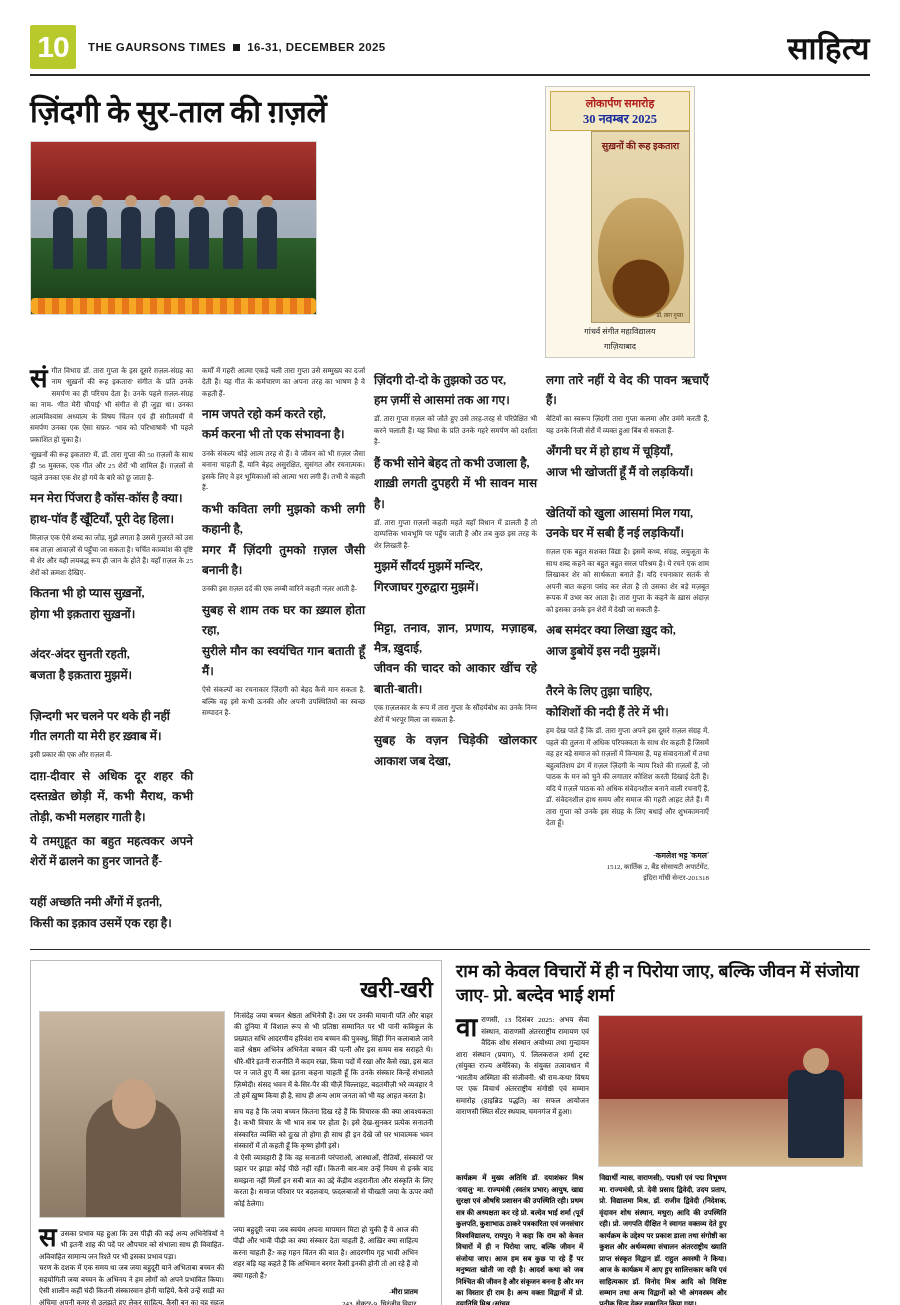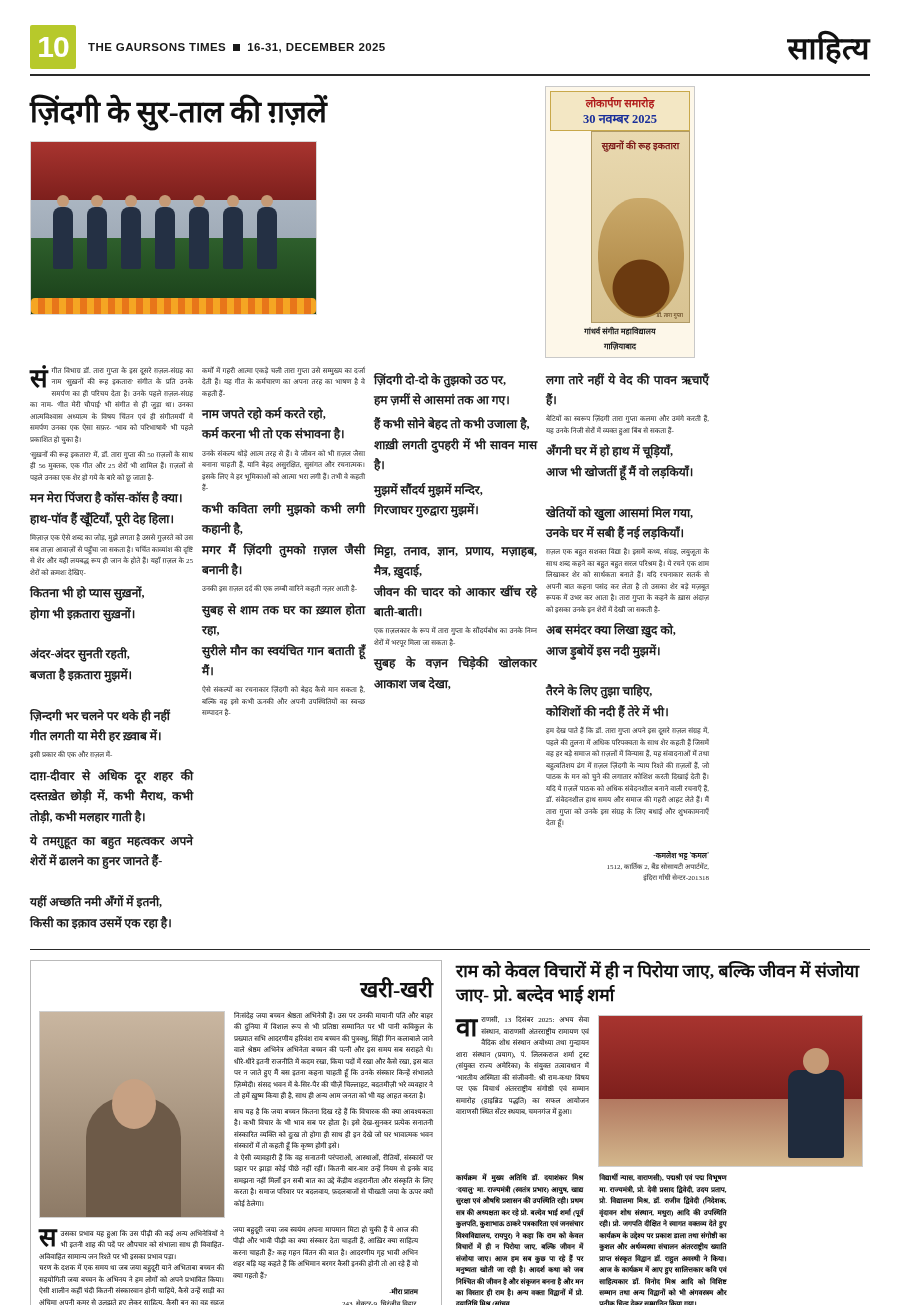--- a/index.html
+++ b/index.html
@@ -186,21 +186,21 @@
   }
   .cover .nm {
     position: absolute;
     bottom: 3px; right: 6px;
     font-size: 5.6px;
     color: #4a2b08;
   }
   .bookcard .pub {
     margin-top: 4px;
     font-size: 8px;
-    font-weight: bold;
+    font-weight: normal;
     color: #1a1a1a;
     line-height: 1.35;
   }
 
   hr.sep {
     border: 0;
     border-top: 1.6px solid #2a2a2a;
     margin: 12px 0 10px 0;
   }
 
@@ -433,22 +433,24 @@
 मगर मैं ज़िंदगी तुमको ग़ज़ल जैसी बनानी है।</div>
         <div>उनकी इस ग़ज़ल दर्द की एक लम्बी वारिने कहती नज़र आती है-</div>
         <div class="poem" style="white-space:pre-line">सुबह से शाम तक घर का ख़्याल होता रहा,
 सुरीले मौन का स्वयंचित गान बताती हूँ मैं।</div>
         <div>ऐसे संकल्पों का रचनाकार ज़िंदगी को बेहद कैसे मान सकता है, बल्कि वह इसे कभी ऊनकी और अपनी उपस्थितियों का स्वच्छ सम्पादन है-</div>
       </div>
 
       <div class="col c3">
         <div class="poem" style="white-space:pre-line">ज़िंदगी दो-दो के तुझको उठ पर,
 हम ज़मीं से आसमां तक आ गए।</div>
+        <div>डॉ. तारा गुप्ता ग़ज़ल को जोते हुए उसे तरह-तरह से परिप्रेक्षित भी करने चलाती हैं। यह विधा के प्रति उनके गहरे समर्पण को दर्शाता है-</div>
         <div class="poem" style="white-space:pre-line">हैं कभी सोने बेहद तो कभी उजाला है,
 शाख़ी लगती दुपहरी में भी सावन मास है।</div>
+        <div>डॉ. तारा गुप्ता ग़ज़लों कहती महते यहाँ विधान में डालती हैं तो दाम्पत्तिक भावभूमि पर पहुँच जाती हैं और तब कुछ इस तरह के शेर लिखती हैं-</div>
         <div class="poem" style="white-space:pre-line">मुझमें सौंदर्य मुझमें मन्दिर,
 गिरजाघर गुरुद्वारा मुझमें।
 
 मिट्टा, तनाव, ज्ञान, प्रणाय, मज़ाहब, मैत्र, ख़ुदाई,
 जीवन की चादर को आकार खींच रहे बाती-बाती।</div>
         <div>एक ग़ज़लकार के रूप में तारा गुप्ता के सौंदर्यबोध का उनके निम्न शेरों में भरपूर मिला जा सकता है-</div>
         <div class="poem" style="white-space:pre-line">सुबह के वज़न चिड़ेकी खोलकार आकाश जब देखा,</div>
       </div>
 
       <div class="col c4">

